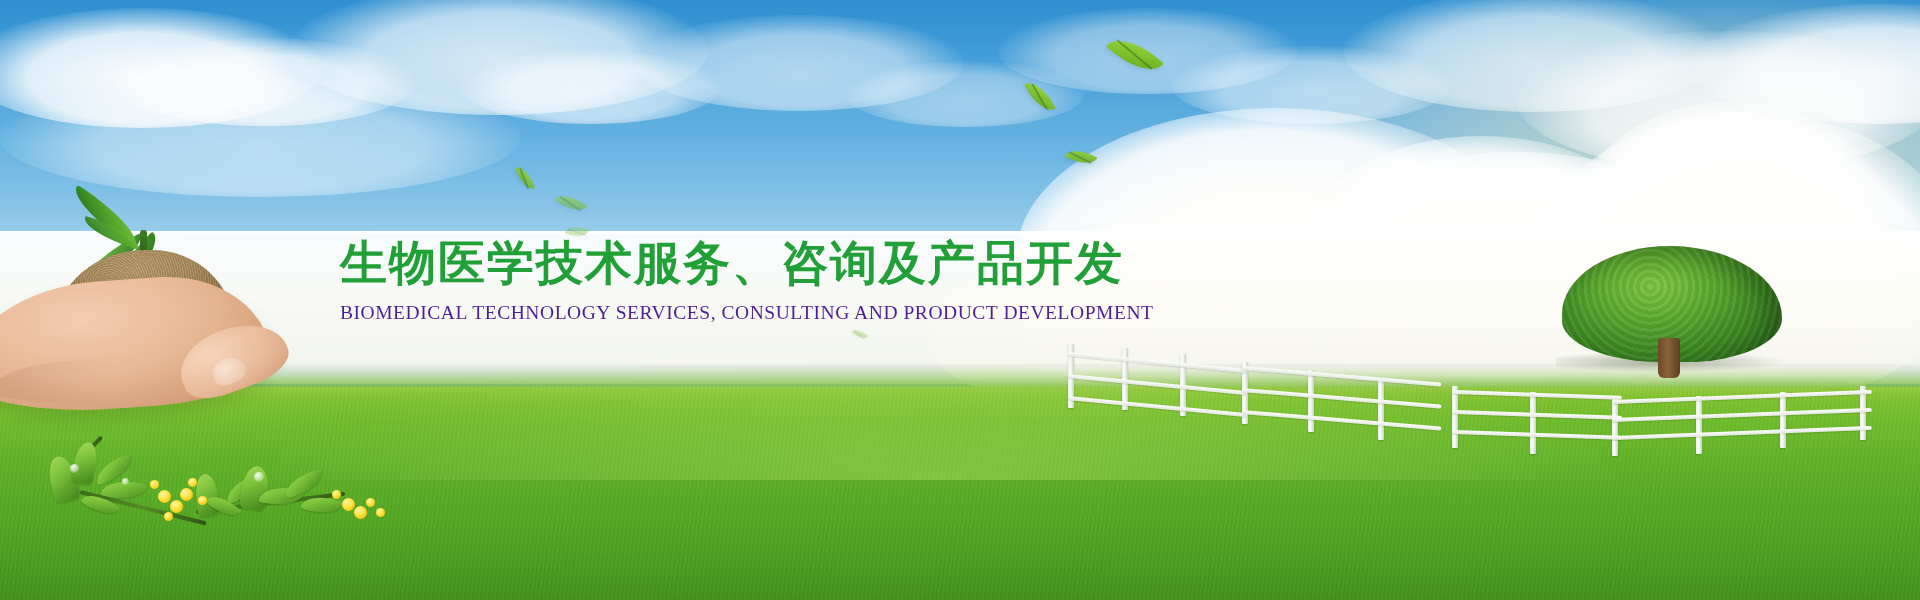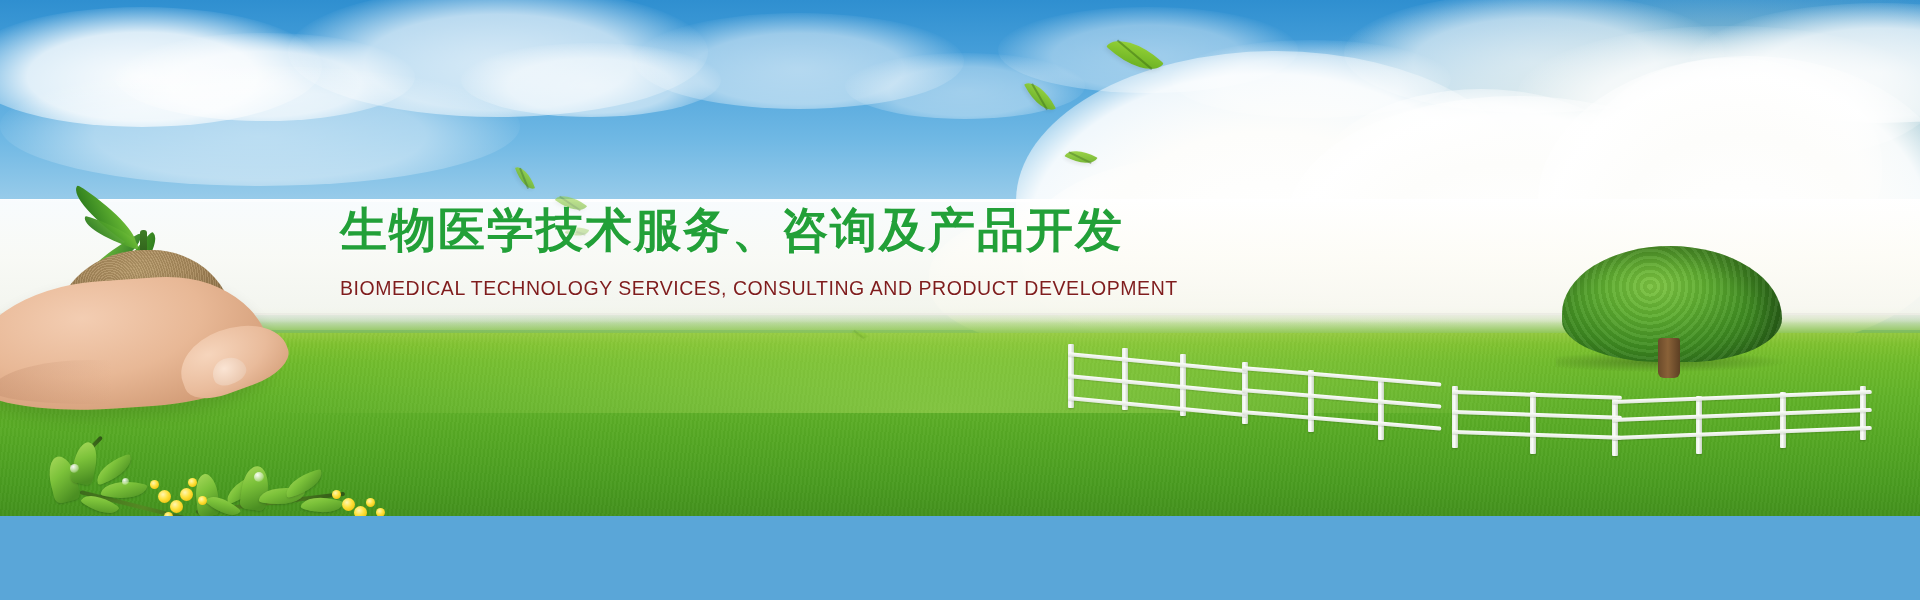--- a/index.html
+++ b/index.html
@@ -1,19 +1,19 @@
 <!DOCTYPE html>
 <html><head>
 <meta charset="utf-8">
 <style>
   * { margin:0; padding:0; box-sizing:border-box; }
   html,body { width:1920px; height:600px; overflow:hidden; background:#5aa6d8;
               font-family:"Liberation Sans", sans-serif; }
 
-  .banner { position:relative; width:1920px; height:516px; overflow:hidden; }
+  .banner { position:relative; width:1920px; height:600px; overflow:hidden; }
 
   
   .sky { position:absolute; inset:0 0 36% 0;
          background:linear-gradient(180deg,#2f8fd0 0%,#48a0da 18%,#6fb8e4 42%,#a8d3ec 68%,#cfe6f2 88%,#e4eef3 100%); }
   .sky-warm { position:absolute; right:0; top:0; width:48%; height:64%;
          background:radial-gradient(ellipse 70% 90% at 78% 55%, rgba(238,226,190,.75) 0%, rgba(238,230,200,.35) 42%, rgba(255,255,255,0) 72%); }
 
   
   .cloud { position:absolute; border-radius:50%; background:radial-gradient(ellipse at 50% 58%, rgba(255,255,255,.97) 0%, rgba(255,255,255,.82) 45%, rgba(255,255,255,0) 74%); }
   .cl-a{ left:-2%;  top:2%;   width:360px; height:120px; }
@@ -58,23 +58,23 @@
   .band-edge-top { position:absolute; left:0; right:0; top:38.5%; height:3px;
           background:linear-gradient(90deg, rgba(255,255,255,.1), rgba(255,255,255,.95) 30%, rgba(255,255,255,.95) 70%, rgba(255,255,255,.2)); }
   .band-edge-bot { position:absolute; left:0; right:0; top:60.6%; height:10px;
           background:linear-gradient(180deg, rgba(234,234,226,.85), rgba(246,246,240,0)); }
 
   
   .text-wrap { position:absolute; left:340px; top:39%; width:760px; }
   .title-cn { font-size:47px; font-weight:700; color:#22a038; letter-spacing:2px;
               line-height:1.22; white-space:nowrap;
               text-shadow:0 1px 2px rgba(255,255,255,.9); }
-  .title-en { margin-top:18px; font-size:19.5px; font-weight:400; color:#7f1d1d;
+  .title-en { margin-top:11px; font-size:19.5px; font-weight:400; color:#4c1d95;
               letter-spacing:.55px; white-space:nowrap;
-              text-shadow:0 1px 1px rgba(255,255,255,.8); }
+              text-shadow:0 1px 1px rgba(255,255,255,.8);font-family:Liberation Serif, serif; }
 
   
   .hand-group { position:absolute; left:-30px; top:148px; width:360px; height:260px; }
   .palm { position:absolute; left:0; bottom:0; width:300px; height:128px;
           background:radial-gradient(ellipse at 38% 28%, #f3cdb2 0%, #e8b896 45%, #d49e79 78%, #c08a66 100%);
           border-radius:56% 46% 52% 60% / 78% 86% 42% 38%;
           transform:rotate(-4deg);
           box-shadow:0 8px 16px rgba(0,0,0,.12); }
   .thumb { position:absolute; left:208px; bottom:18px; width:110px; height:62px;
           background:radial-gradient(ellipse at 30% 30%, #f6d5bc 0%, #e9bb9b 55%, #d29c76 100%);

